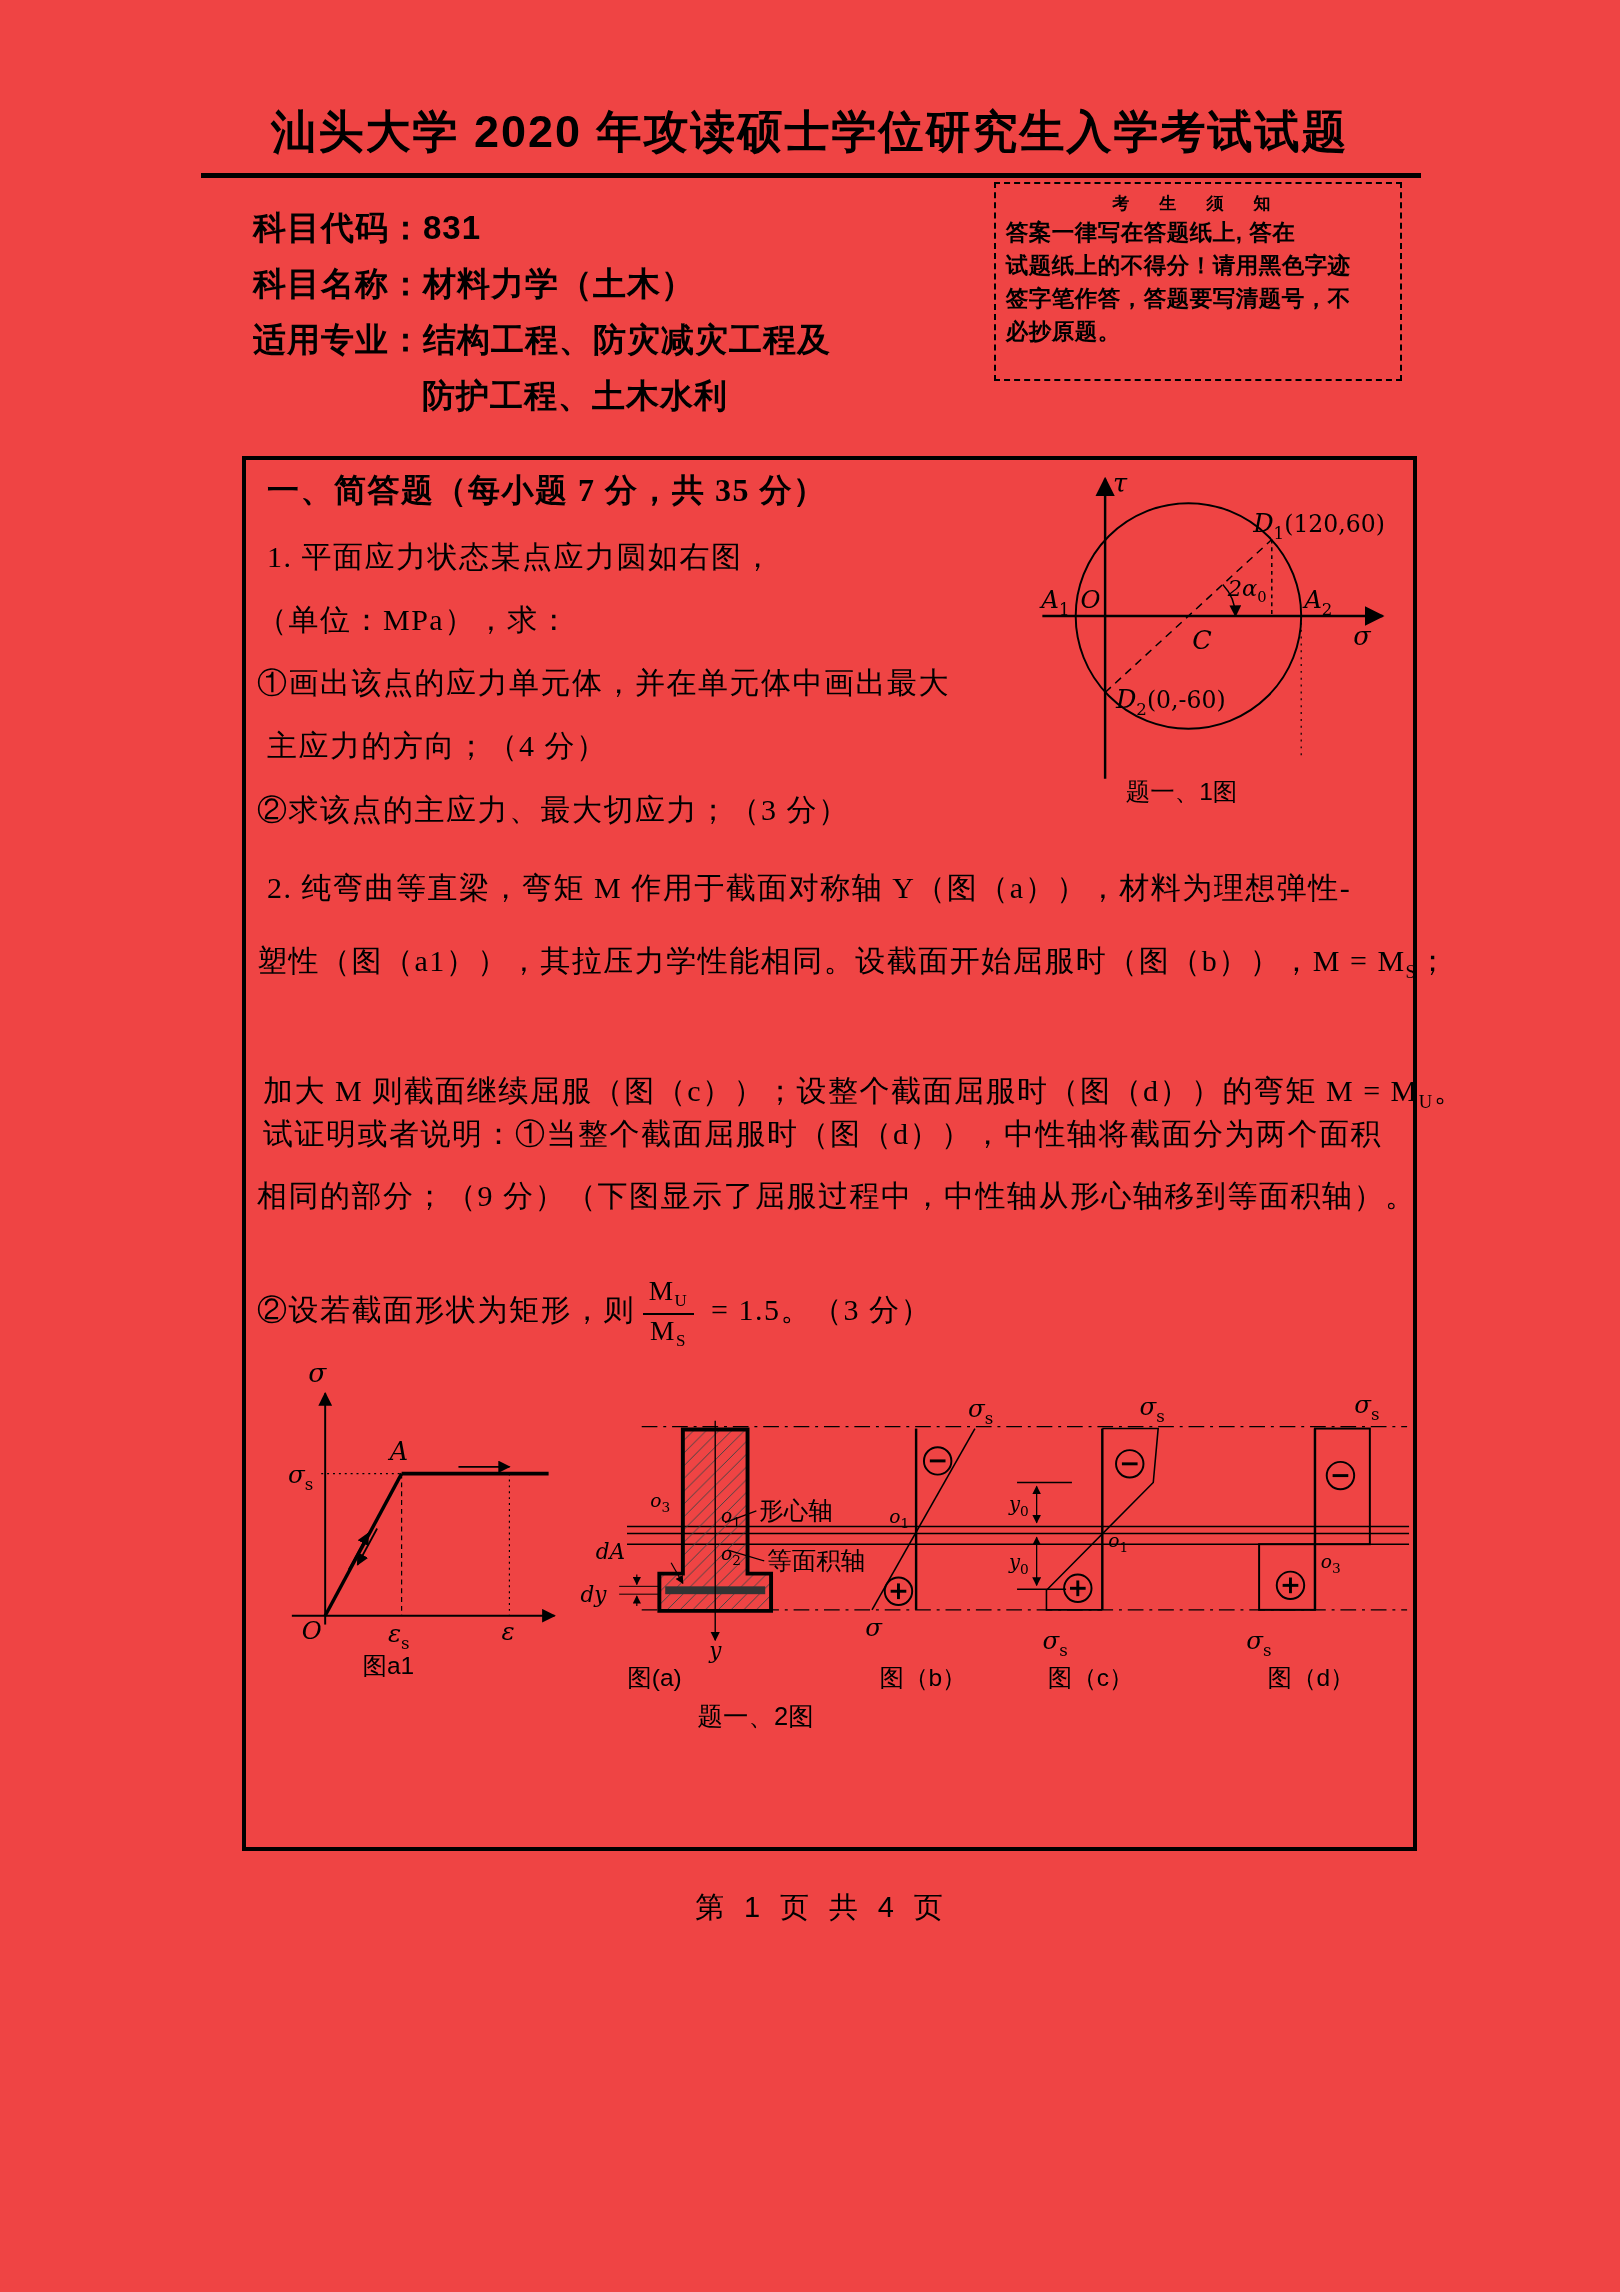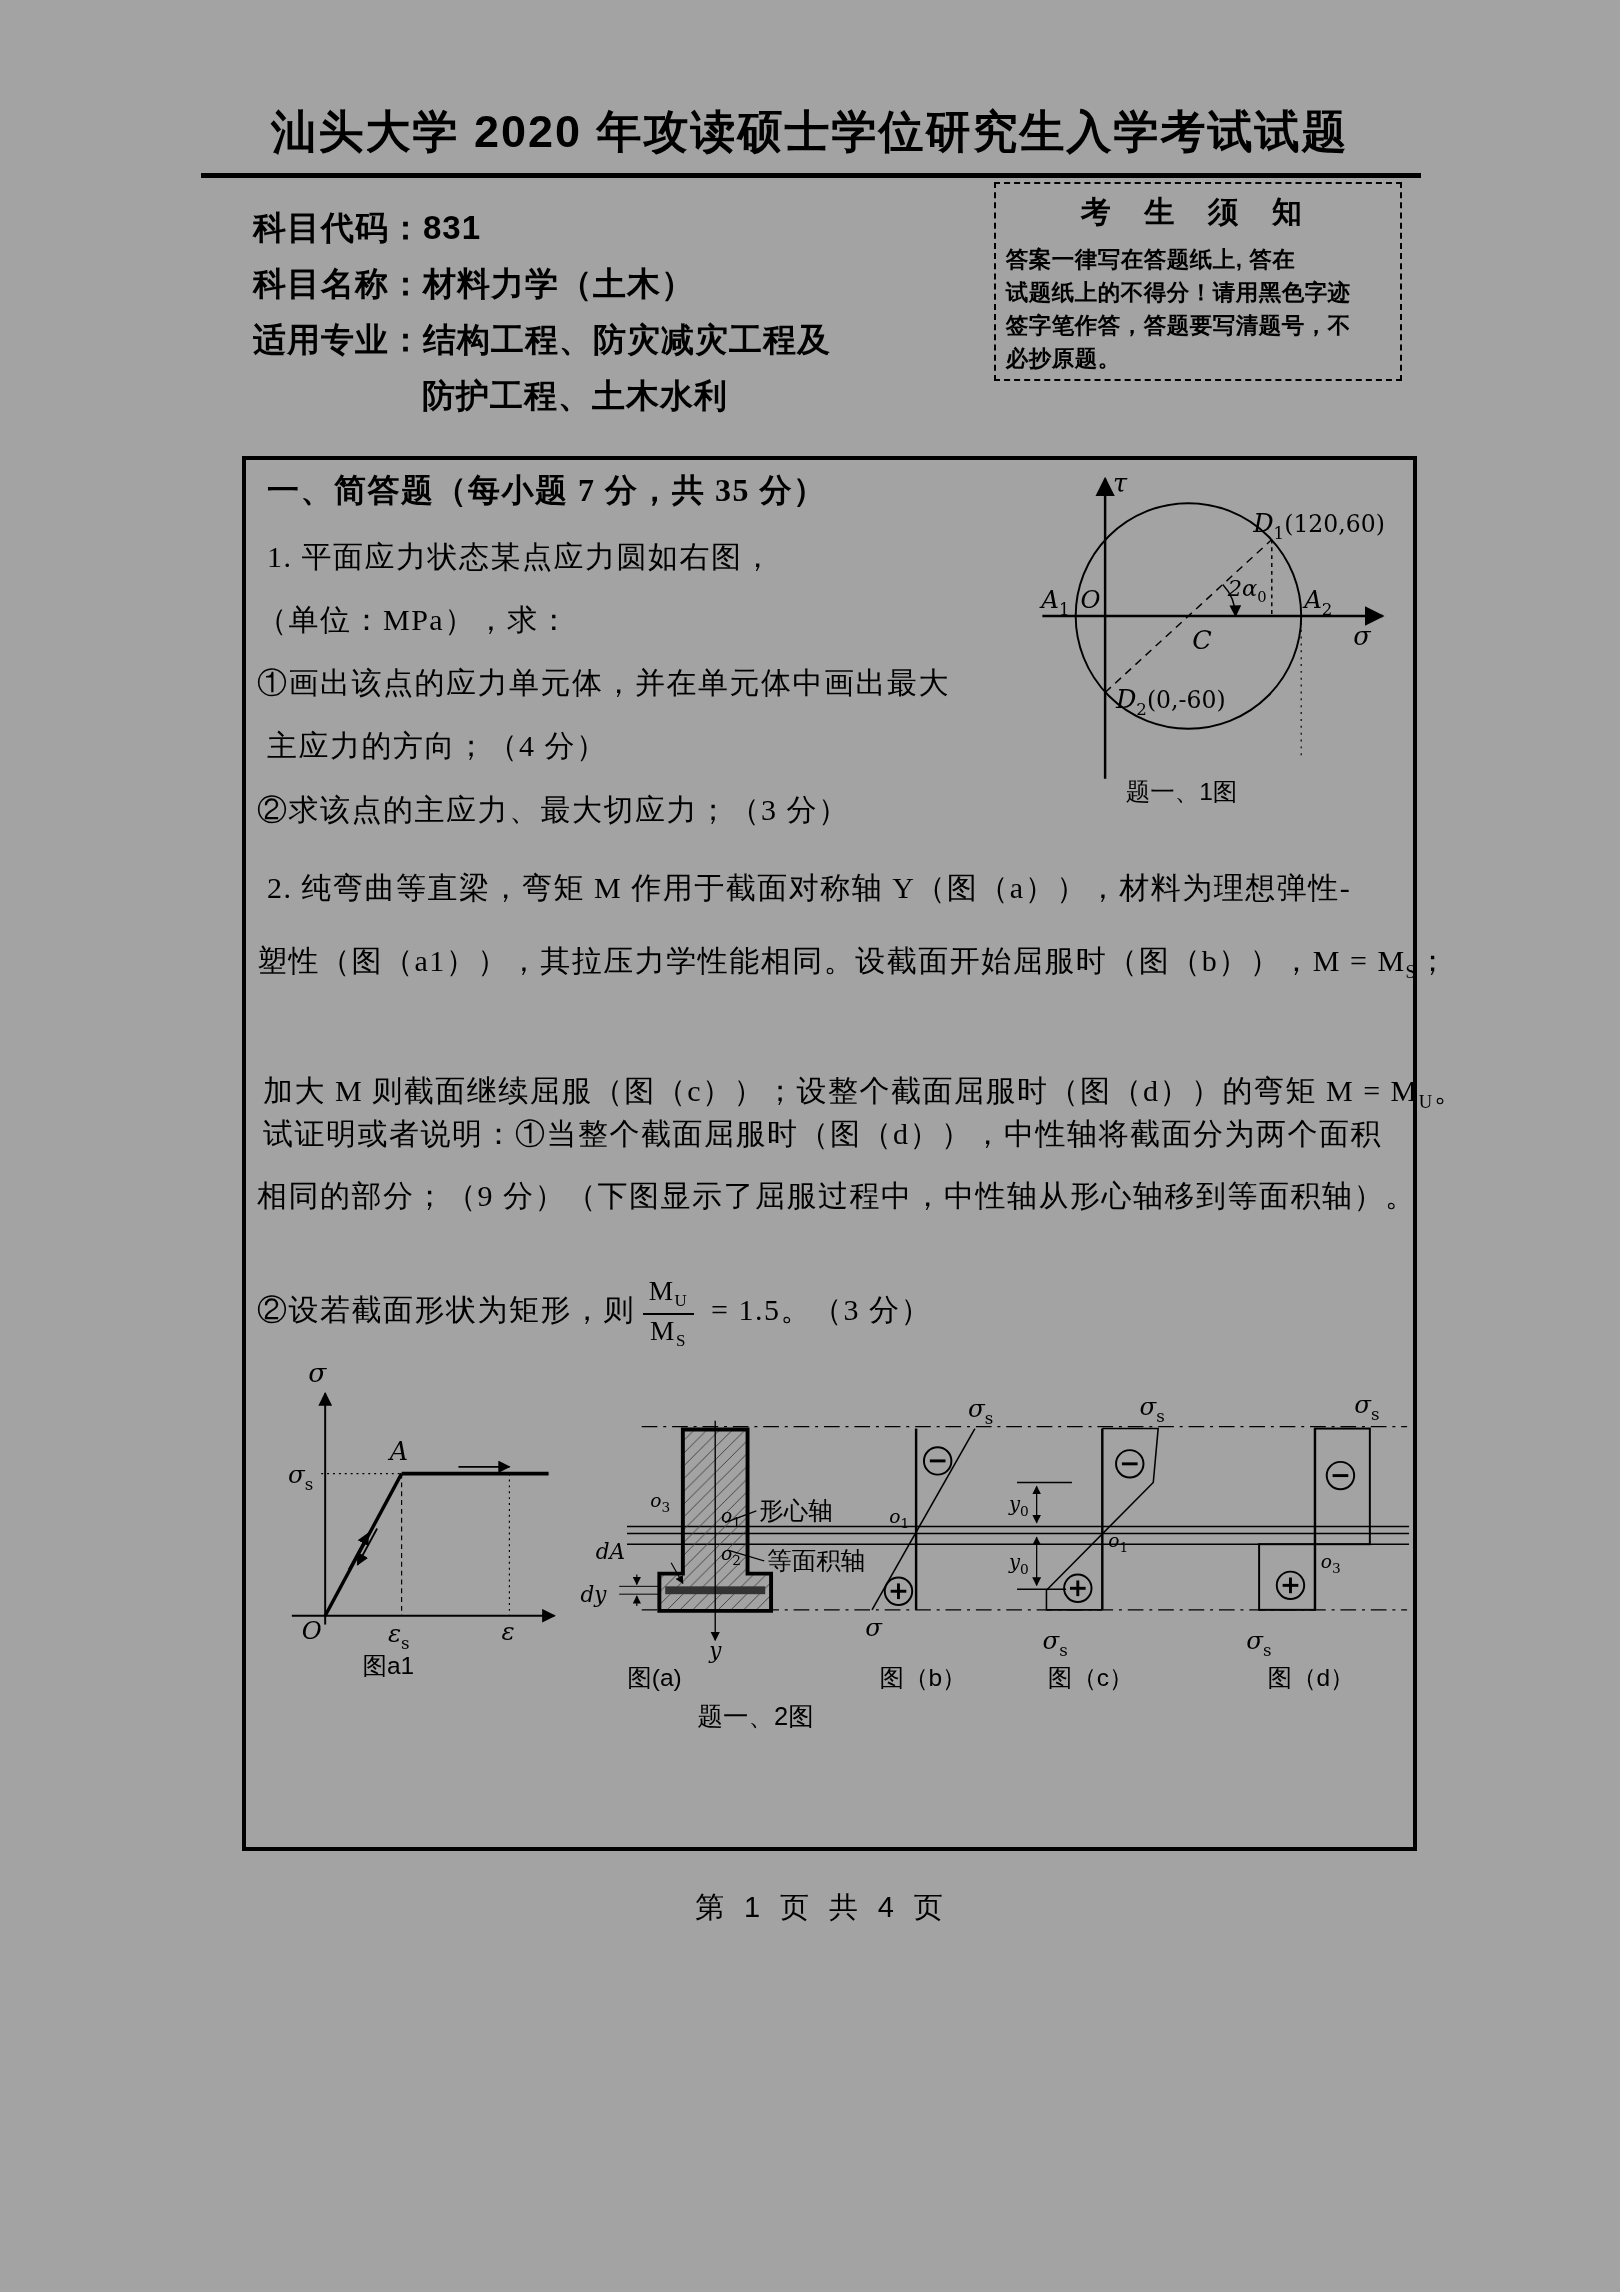--- a/index.html
+++ b/index.html
@@ -1,29 +1,29 @@
 <!DOCTYPE html>
 <html><head>
 <meta charset="utf-8">
 <style>
   html,body{margin:0;padding:0;background:#e8e8e8;}
-  .page{position:relative;width:1620px;height:2293px;background:#a3a3a3;color:#000;
+  .page{position:relative;width:1620px;height:2293px;background:#ef4444;color:#000;
         font-family:"Liberation Serif","DejaVu Serif",serif;overflow:hidden;}
   .title{position:absolute;left:0;top:102px;width:100%;text-align:center;
          font-family:"Liberation Sans","DejaVu Sans",sans-serif;
          font-size:45px;font-weight:bold;letter-spacing:2px;}
   .title-rule{position:absolute;left:201px;top:173px;width:1220px;height:4.9px;background:#000;}
   .meta{position:absolute;left:253px;top:200px;
         font-family:"Liberation Sans","DejaVu Sans",sans-serif;
         font-size:33px;font-weight:bold;line-height:56px;letter-spacing:1px;}
   .meta .indent{padding-left:169px;}
   .notice{position:absolute;left:994px;top:182px;width:384px;height:181px;
           border:2px dashed #000;padding:5.9px 9.8px 7.8px 9.8px;
           font-family:"Liberation Sans","DejaVu Sans",sans-serif;}
-  .notice-title{text-align:center;font-size:30px;font-weight:bold;letter-spacing:12.7px;margin:2px 0 10px 0;}
+  .notice-title{text-align:center;font-size:17px;font-weight:bold;letter-spacing:12.7px;margin:2px 0 1px 0;}
   .notice-line{font-size:22.5px;line-height:33px;font-weight:bold;letter-spacing:0.5px;}
   .notice-line:first-of-type{text-indent:2em;}
   .main-box{position:absolute;left:242px;top:456px;width:1167px;height:1387px;border:4.9px solid #000;}
   .qline{position:absolute;font-size:30px;letter-spacing:1.5px;white-space:nowrap;}
   .qhead{font-weight:bold;font-size:32px;}
   sub{font-size:0.62em;}
   .frac{display:inline-block;vertical-align:middle;text-align:center;margin:0 7.8px;line-height:1;}
   .frac .num{display:block;border-bottom:2.9px solid #000;padding:2px 5.9px 3.9px 5.9px;font-size:27.4px;}
   .frac .den{display:block;padding-top:2.9px;font-size:27.4px;}
   .figure{position:absolute;}

